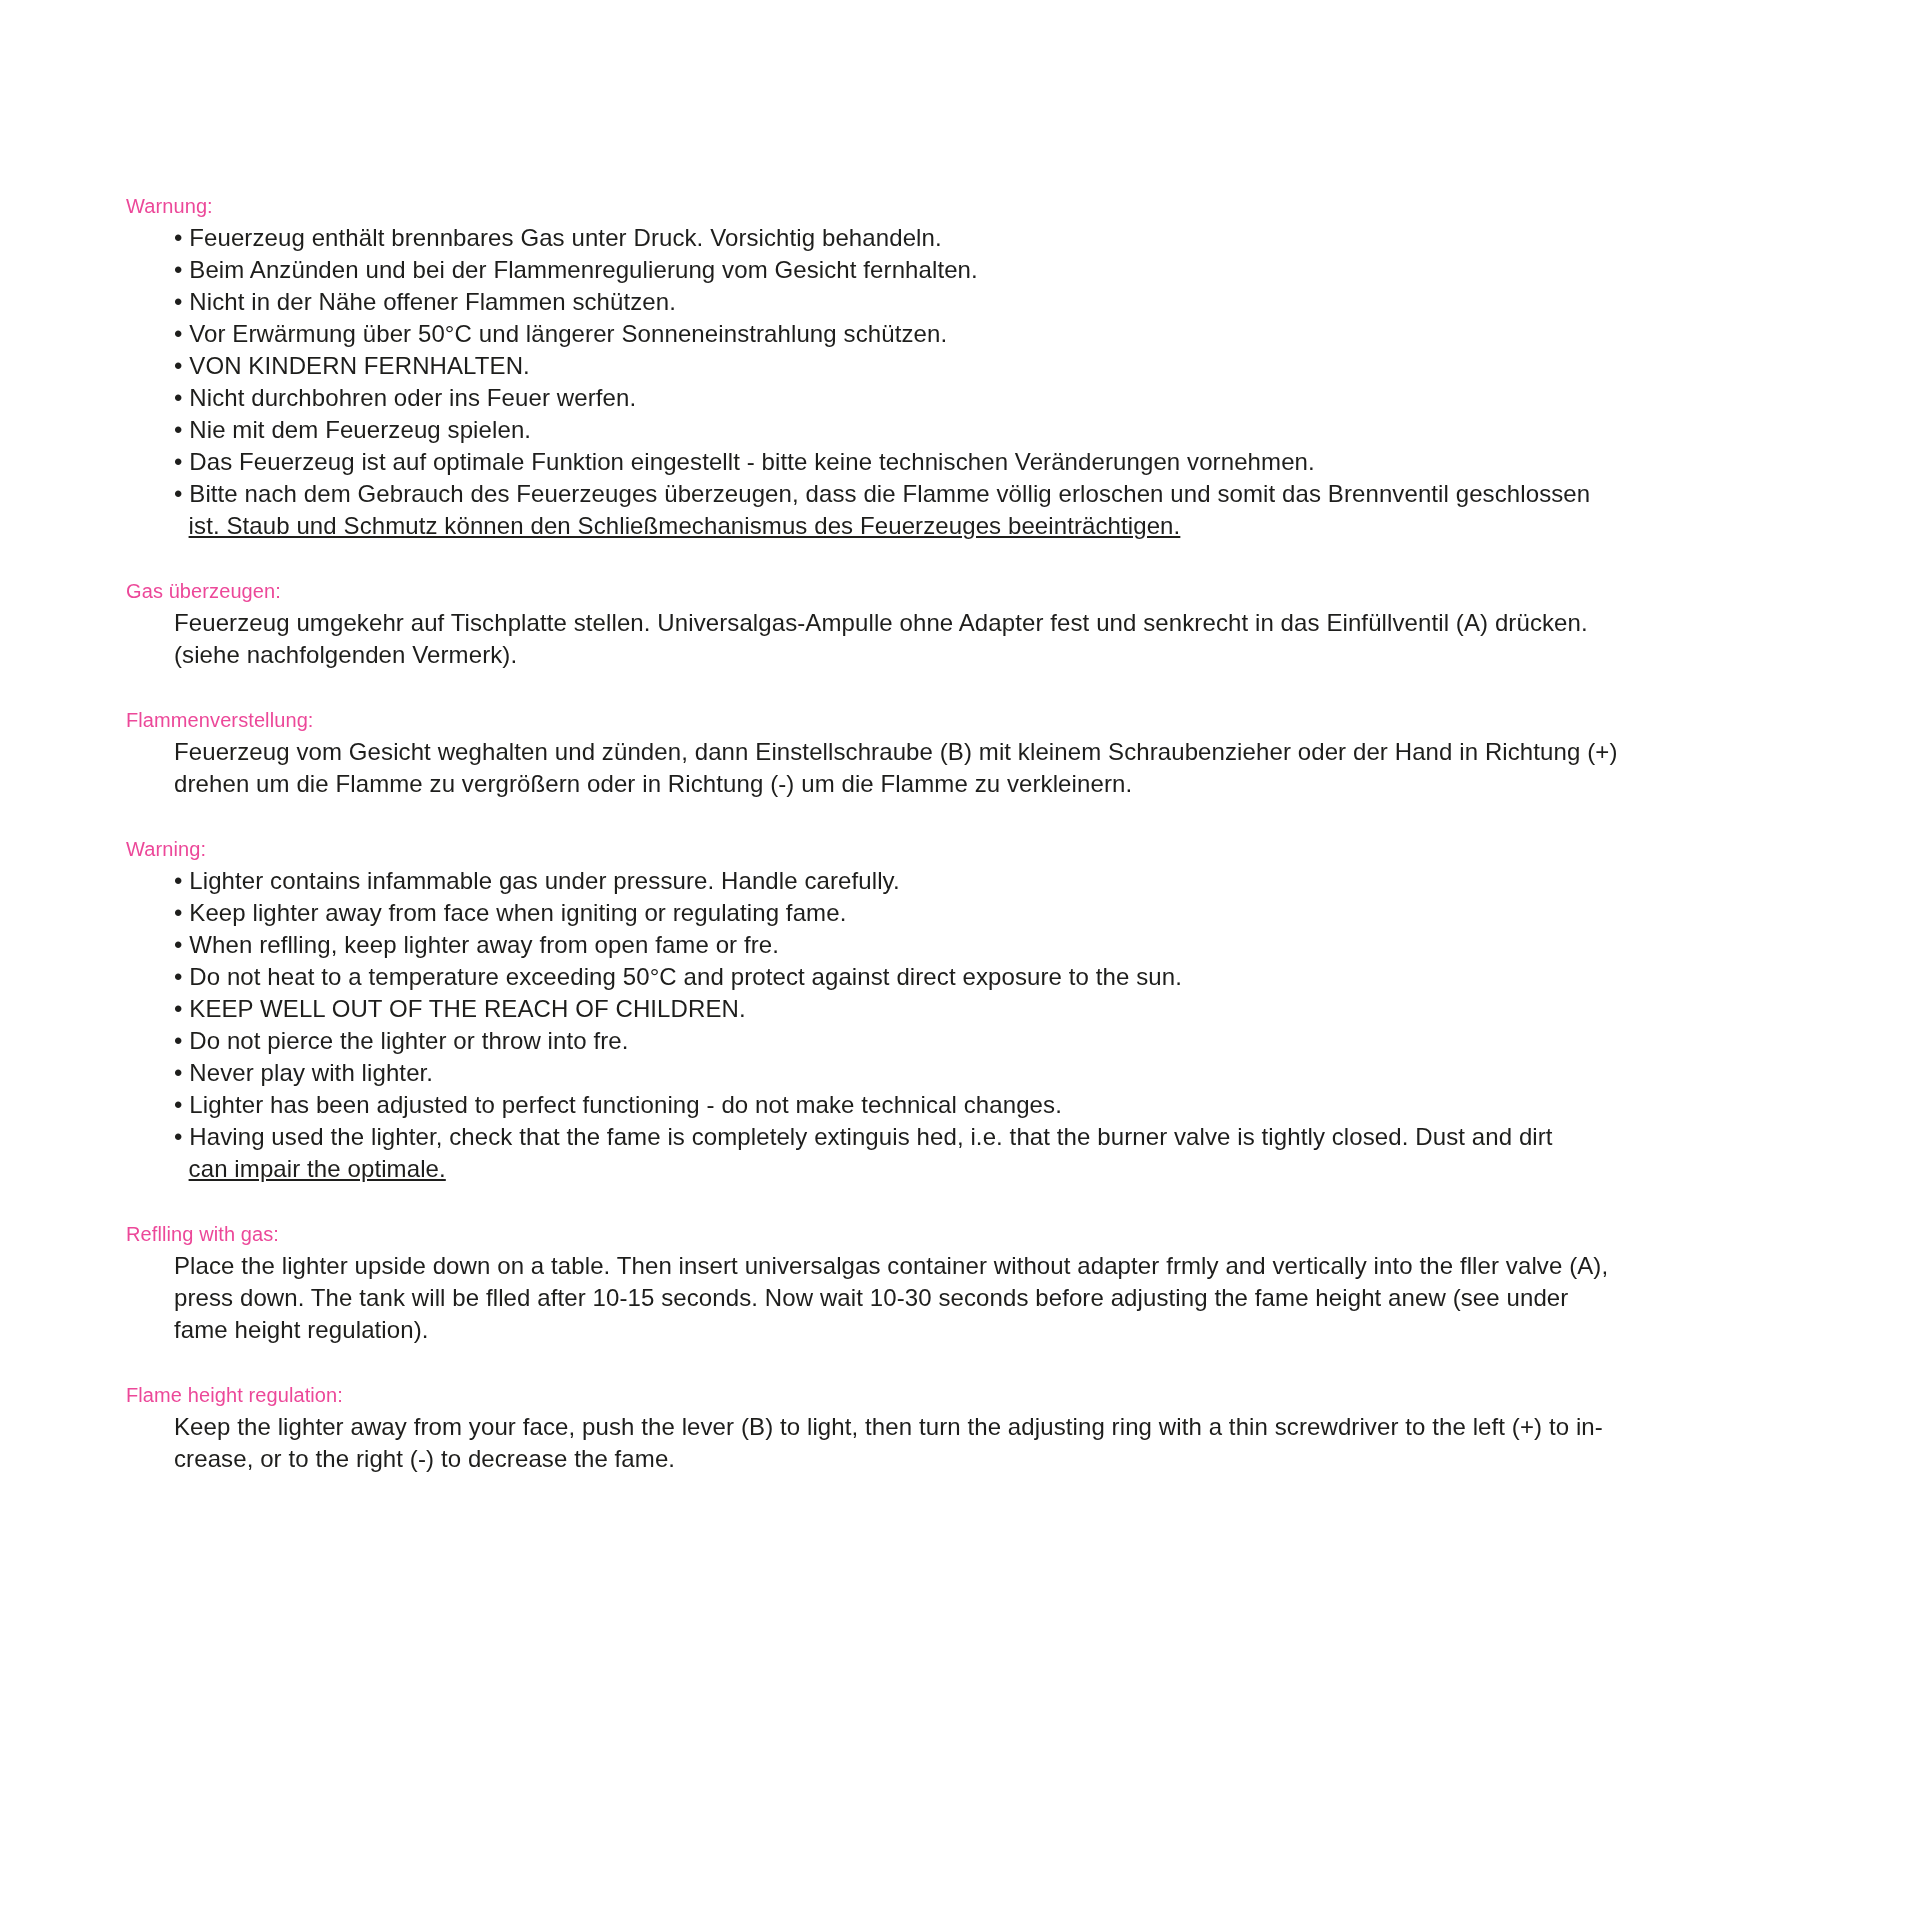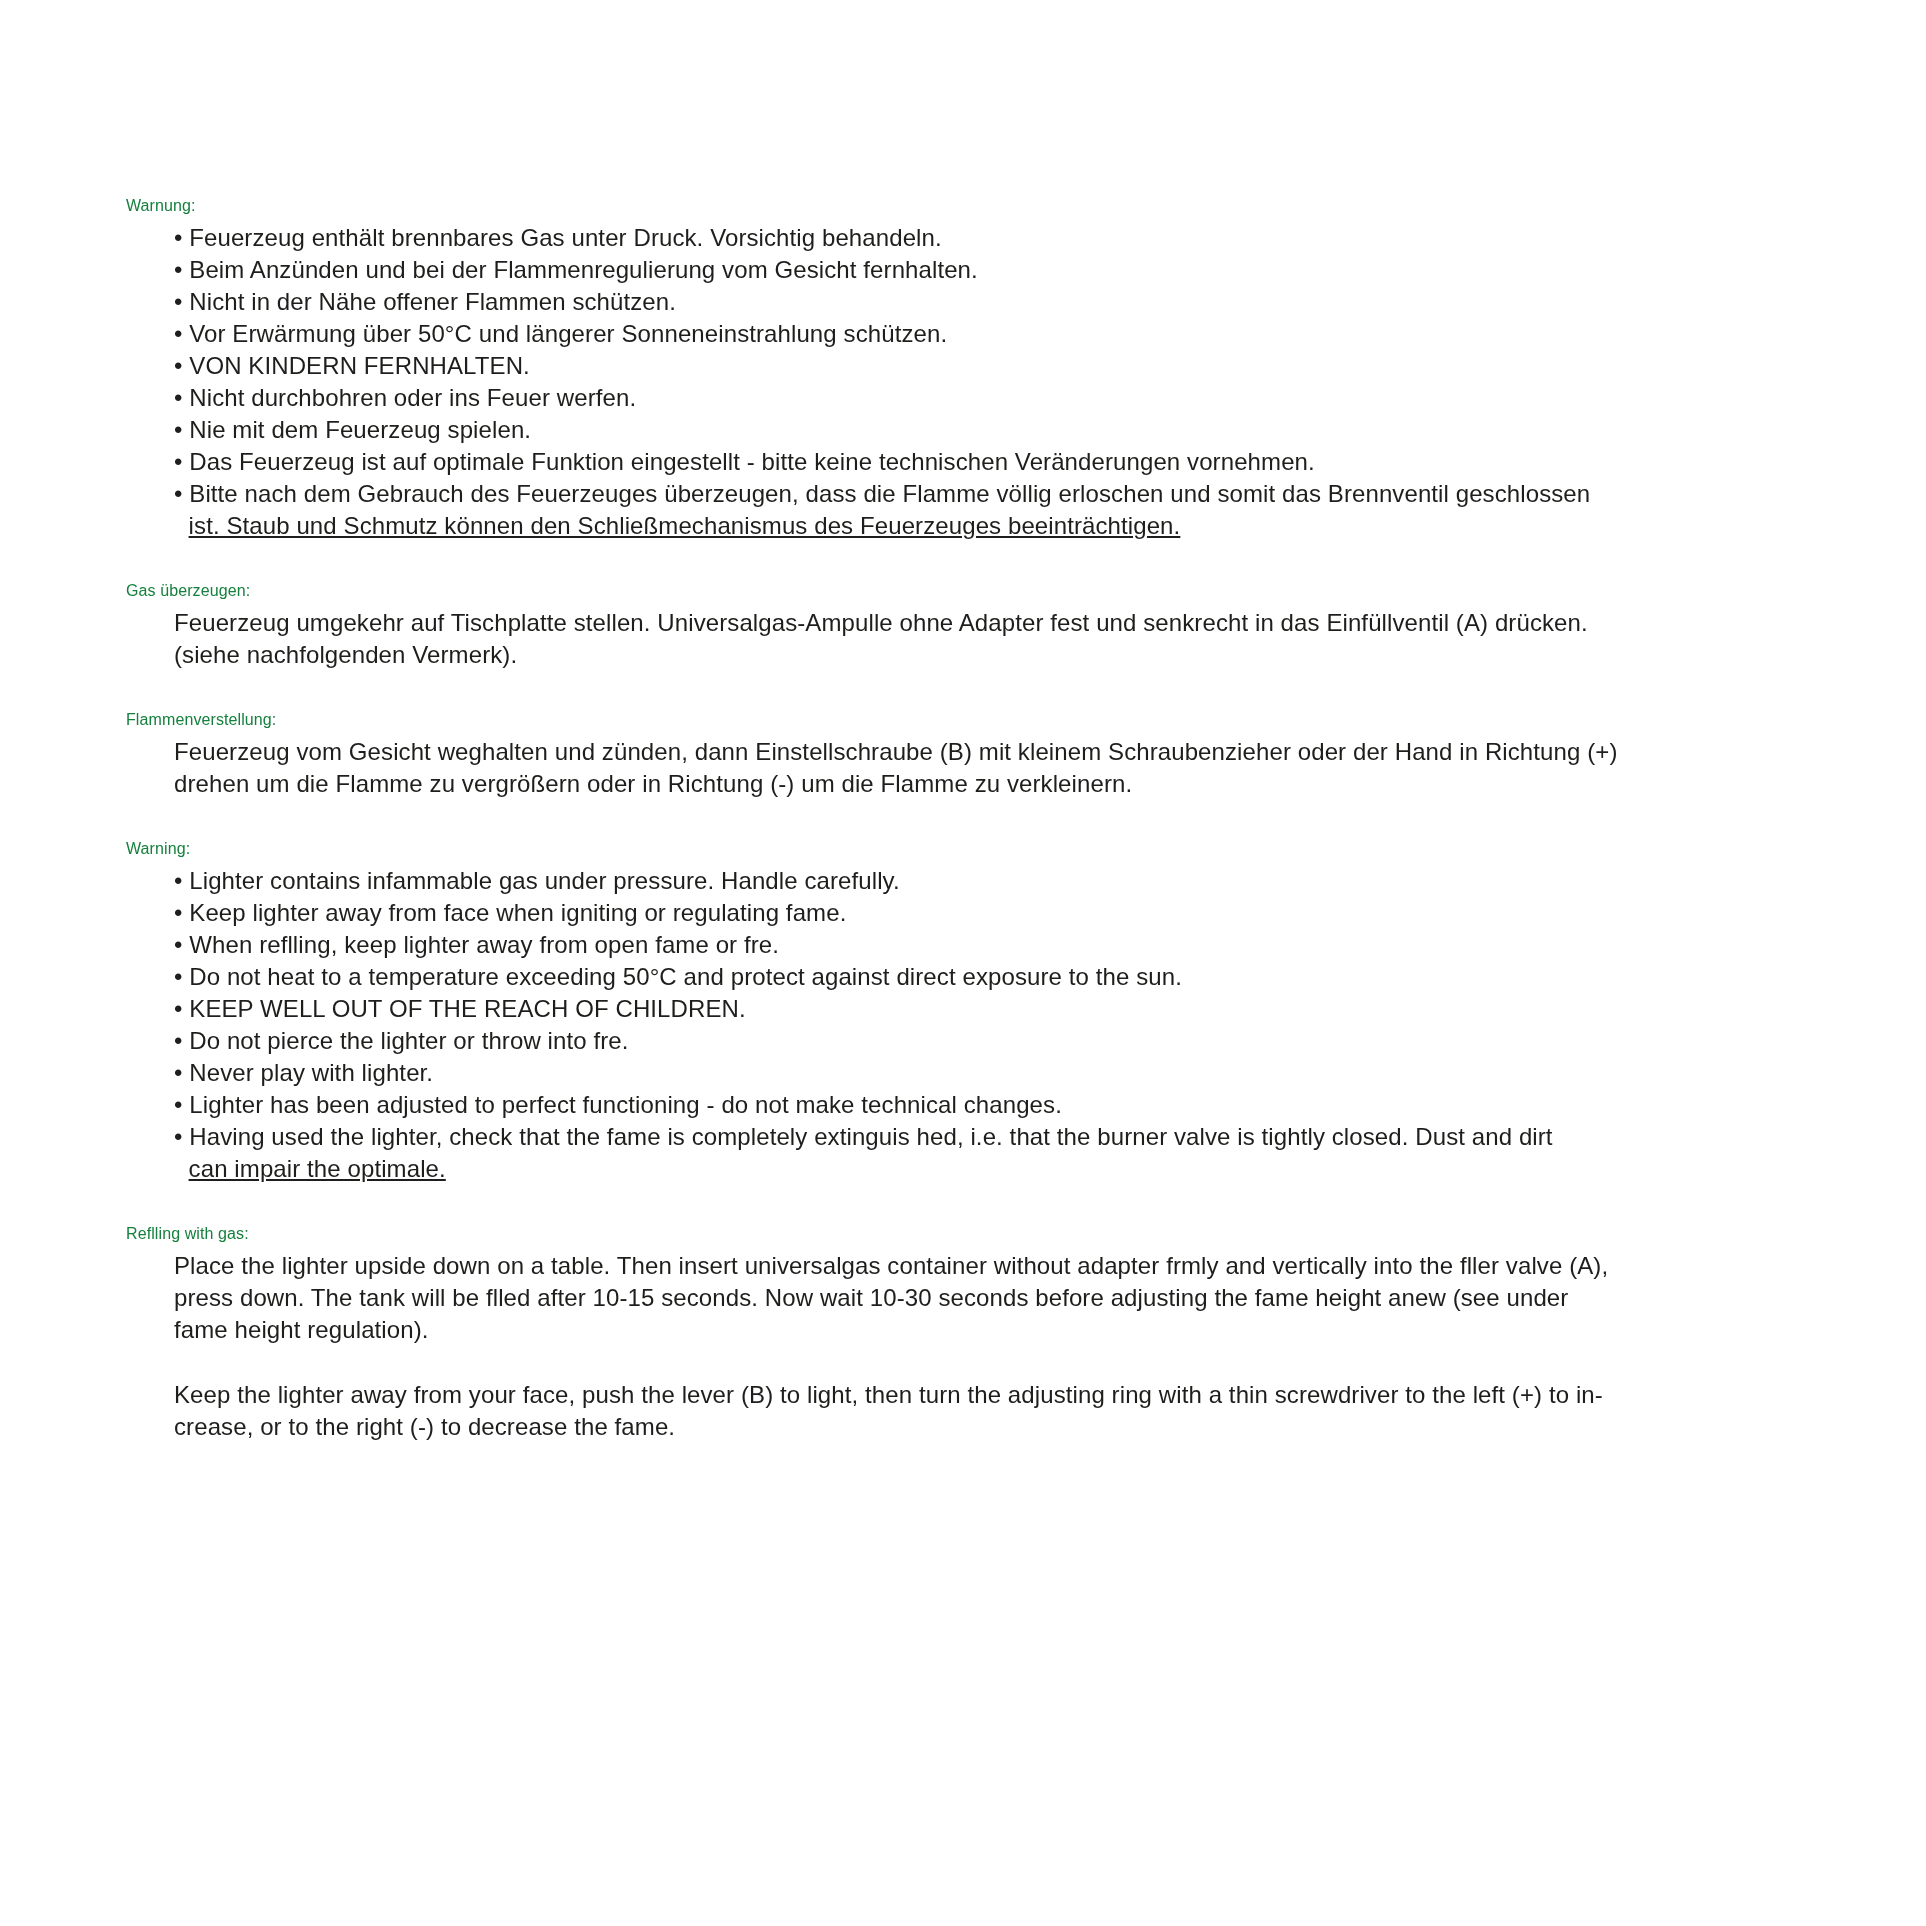--- a/index.html
+++ b/index.html
@@ -21,23 +21,23 @@
     width: 1718px;
     font-size: 24px;
     line-height: 32px;
     color: #1e1e1c;
     letter-spacing: 0.1px;
   }
   .section {
     margin: 0 0 33px 0;
   }
   .section-heading {
-    color: #15803d;
+    color: #ec4899;
     font-weight: 400;
-    font-size: 16px;
+    font-size: 20px;
     line-height: 32px;
     margin: 0;
     white-space: nowrap;
   }
   .line {
     white-space: nowrap;
     margin-left: 48px;
   }
   .cont {
     padding-left: 14.6px;
@@ -84,17 +84,18 @@
       <div class="line">• Having used the lighter, check that the fame is completely extinguis hed, i.e. that the burner valve is tightly closed. Dust and dirt</div>
       <div class="line cont">can impair the optimale.</div>
     </div>
     <div class="section">
       <div class="section-heading">Reflling with gas:</div>
       <div class="line">Place the lighter upside down on a table. Then insert universalgas container without adapter frmly and vertically into the fller valve (A),</div>
       <div class="line">press down. The tank will be flled after 10-15 seconds. Now wait 10-30 seconds before adjusting the fame height anew (see under</div>
       <div class="line">fame height regulation).</div>
     </div>
     <div class="section">
+      <div class="section-heading">Flame height regulation:</div>
       <div class="line">Keep the lighter away from your face, push the lever (B) to light, then turn the adjusting ring with a thin screwdriver to the left (+) to in-</div>
       <div class="line">crease, or to the right (-) to decrease the fame.</div>
     </div>
   </div>
 
 
 </body></html>

